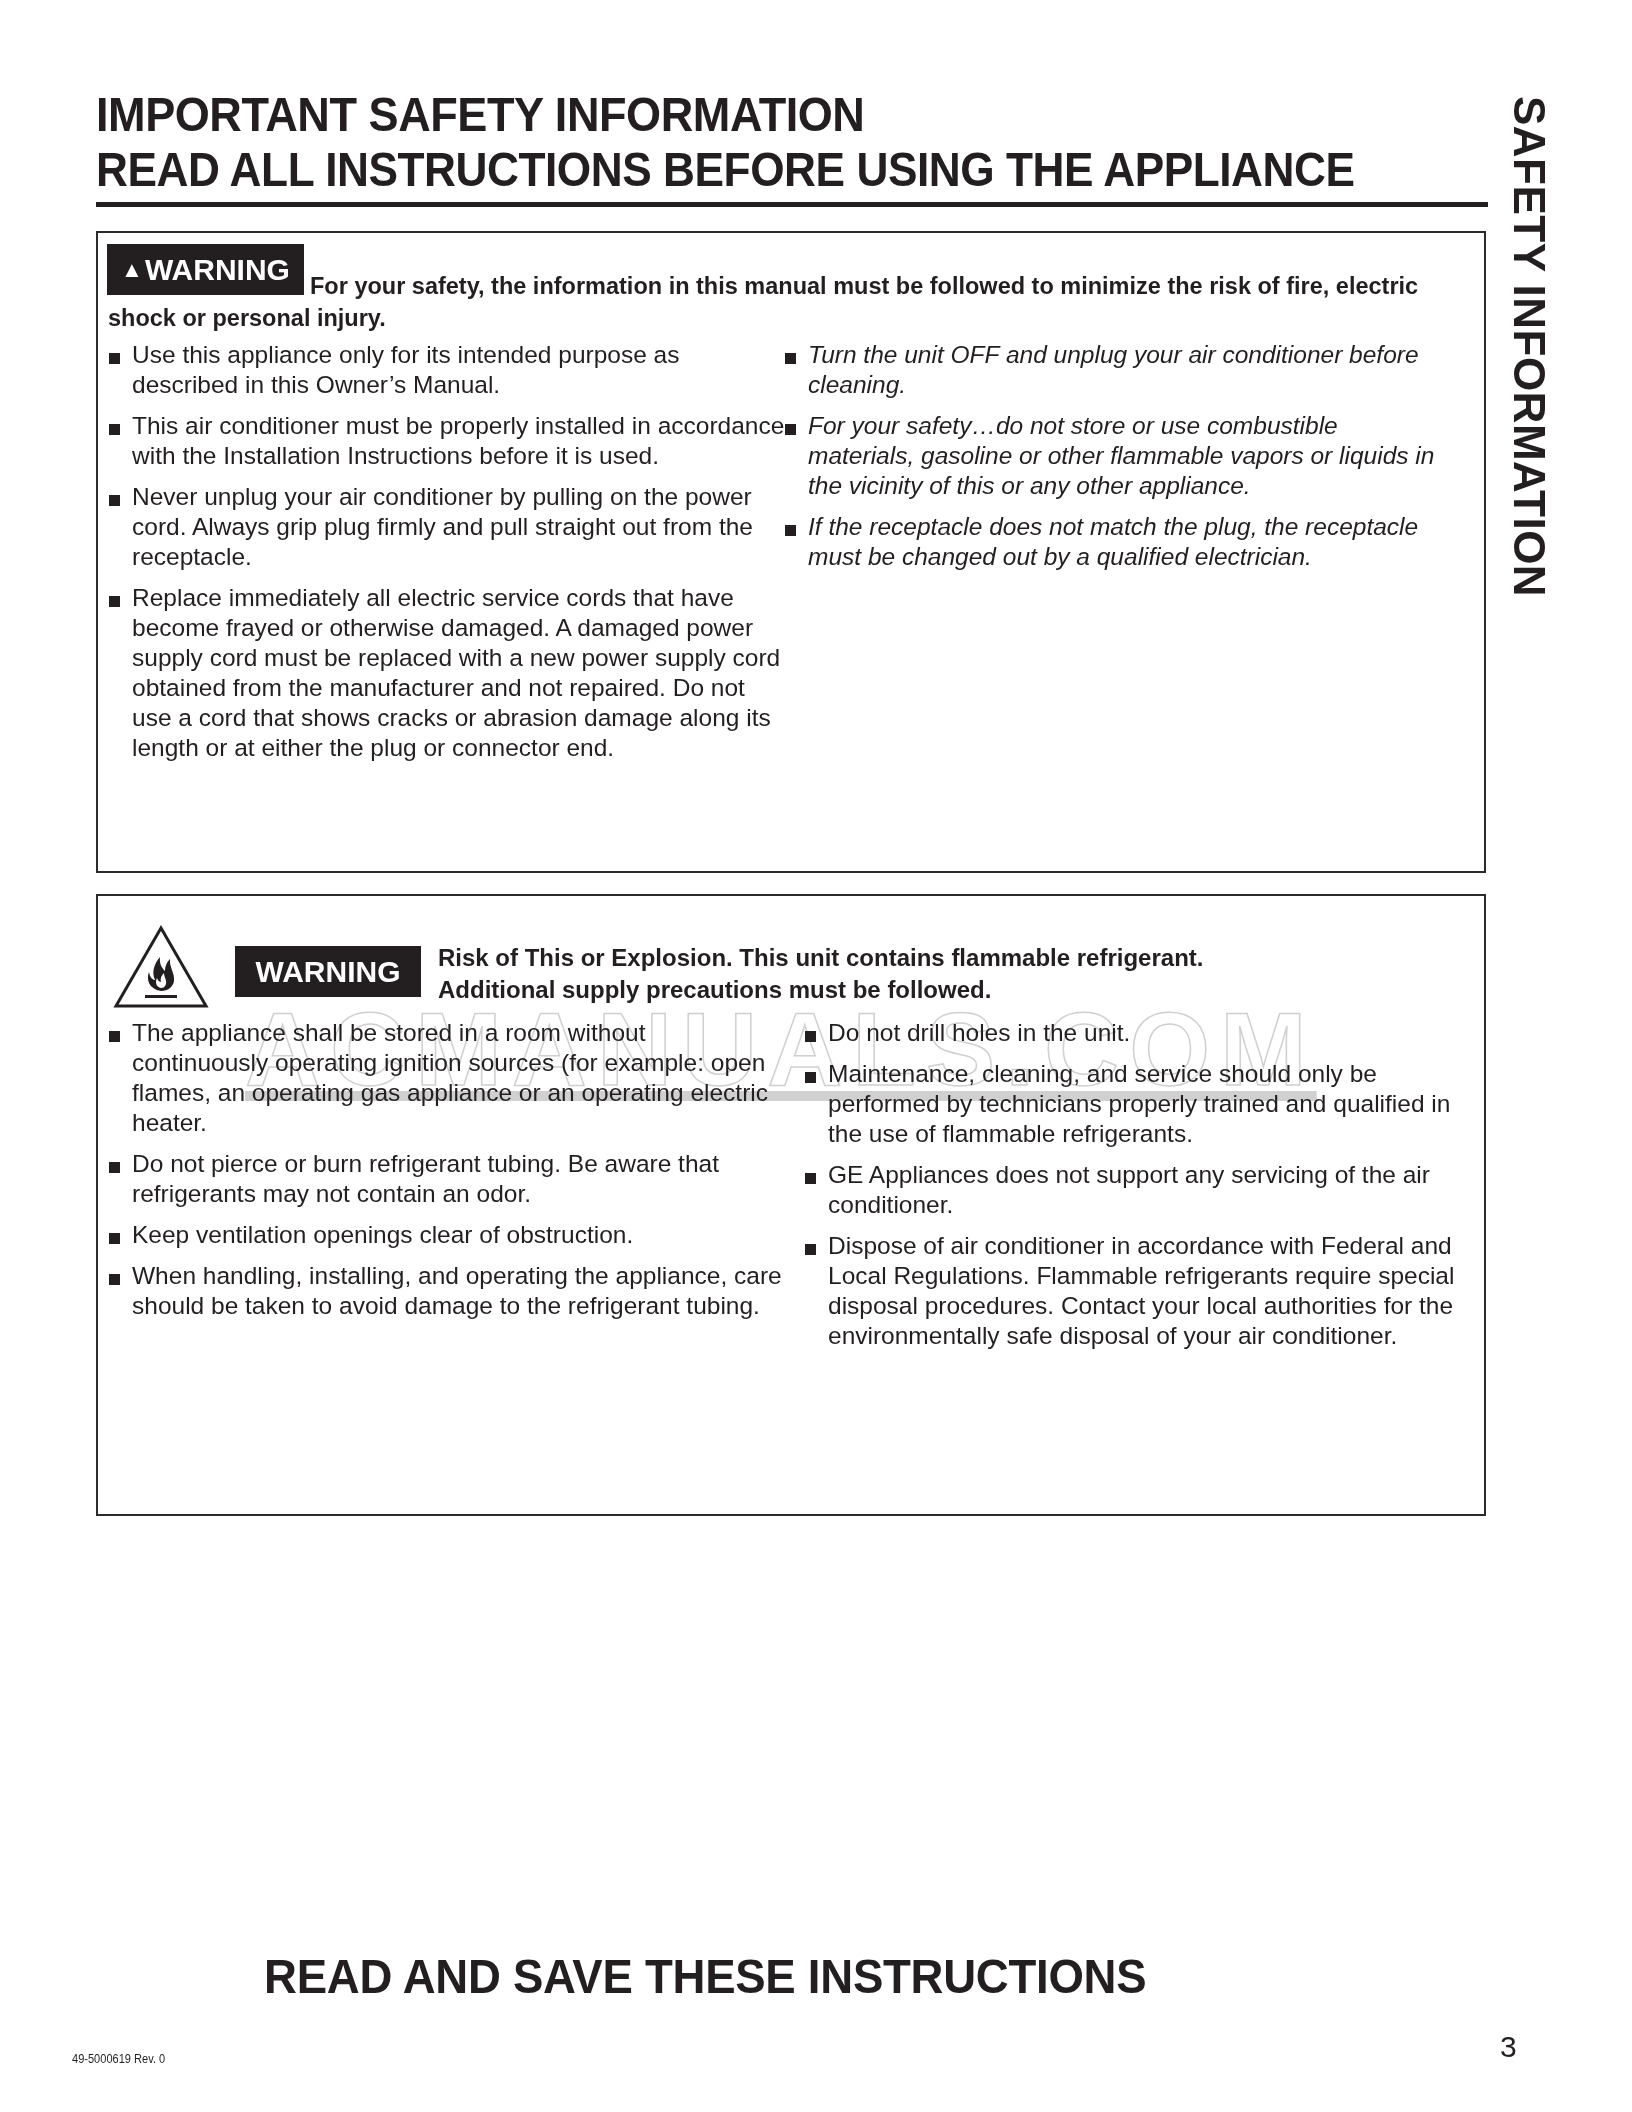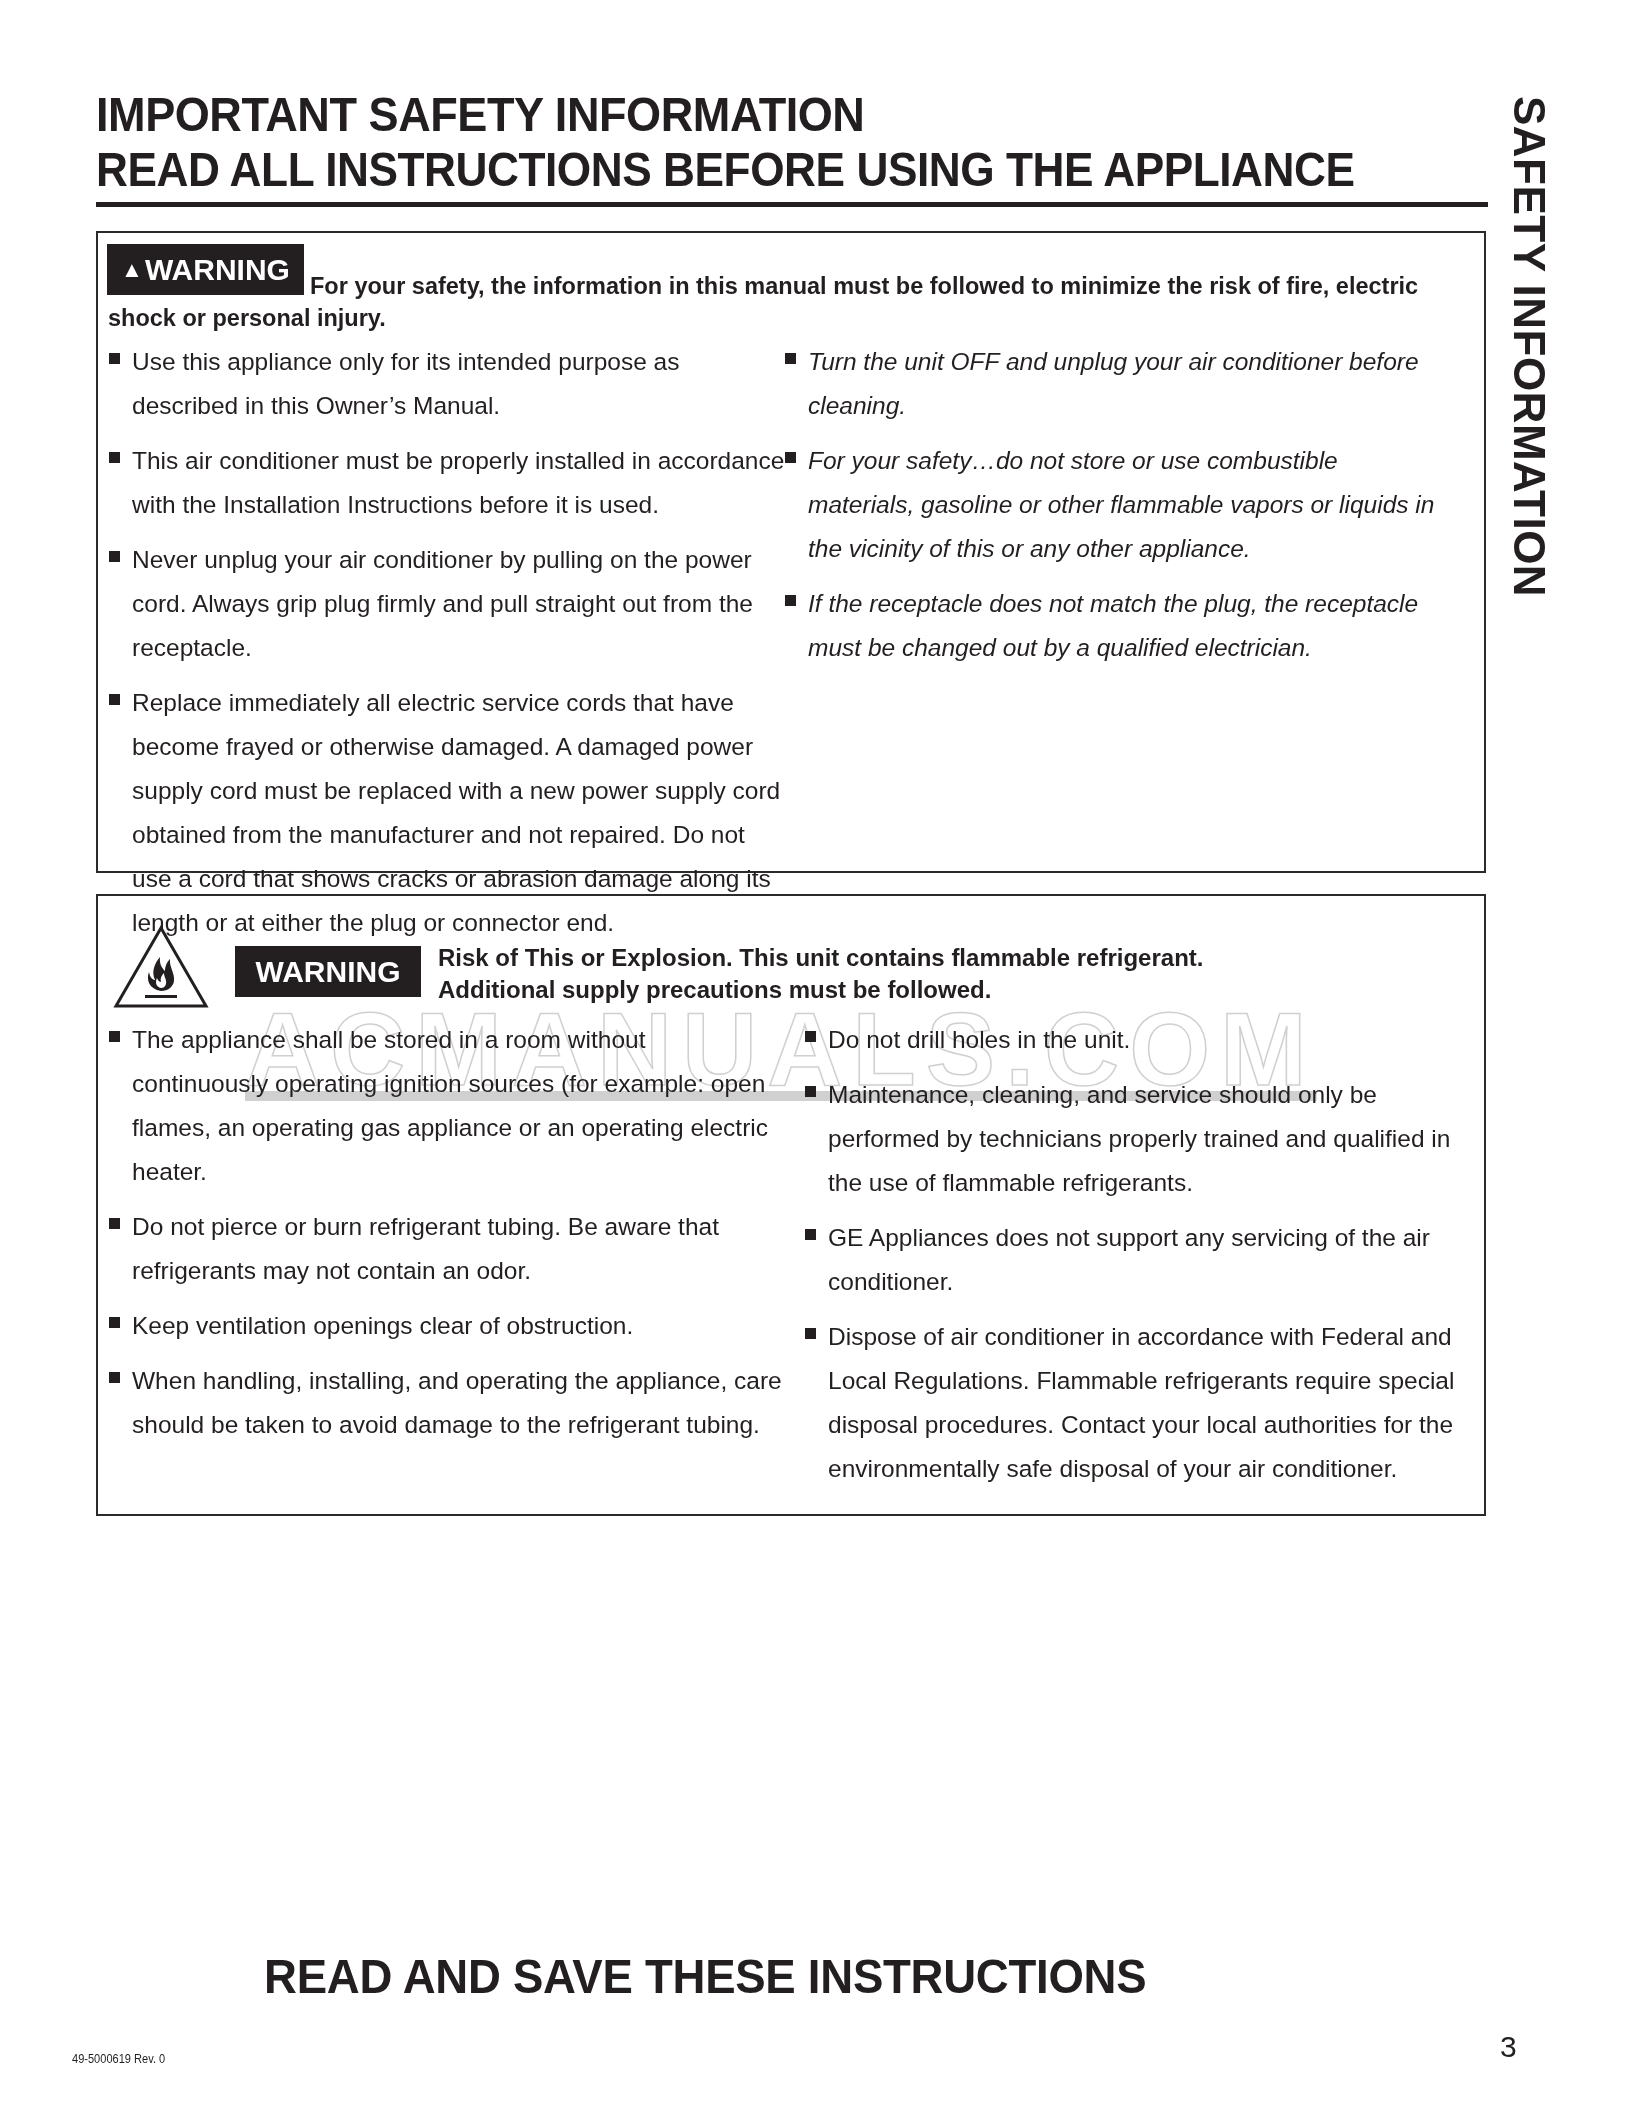--- a/index.html
+++ b/index.html
@@ -32,21 +32,21 @@
     .warn-label {
       position: absolute; background: #231f20; color: #fff; font-weight: bold;
       display: flex; align-items: center; justify-content: center;
     }
     .box1 .warn-label { left: 9px; top: 11px; width: 197px; height: 51px; font-size: 30px; }
     .box1 .warn-label .tri { font-size: 22px; margin-right: 2px; }
     .box1 .lead {
       position: absolute; left: 10px; top: 37px; right: 40px;
       font-weight: bold; font-size: 23.5px; line-height: 32px; text-indent: 202px;
     }
-    .col { position: absolute; font-size: 24.5px; line-height: 44px; }
+    .col { position: absolute; font-size: 24.5px; line-height: 30px; }
     .box1 .col-left { left: 10px; top: 107px; width: 680px; }
     .box1 .col-right { left: 686px; top: 107px; width: 660px; font-style: italic; }
     .box2 .col-left { left: 10px; top: 122px; width: 680px; }
     .box2 .col-right { left: 706px; top: 122px; width: 680px; }
     .item { position: relative; padding-left: 24px; margin-bottom: 11px; }
     .item .bullet {
       position: absolute; left: 1px; top: 13px; width: 11px; height: 11px; background: #231f20;
     }
     .fire-icon { position: absolute; left: 15px; top: 29px; width: 96px; height: 84px; }
     .box2 .warn-label { left: 137px; top: 50px; width: 186px; height: 51px; font-size: 30px; }

